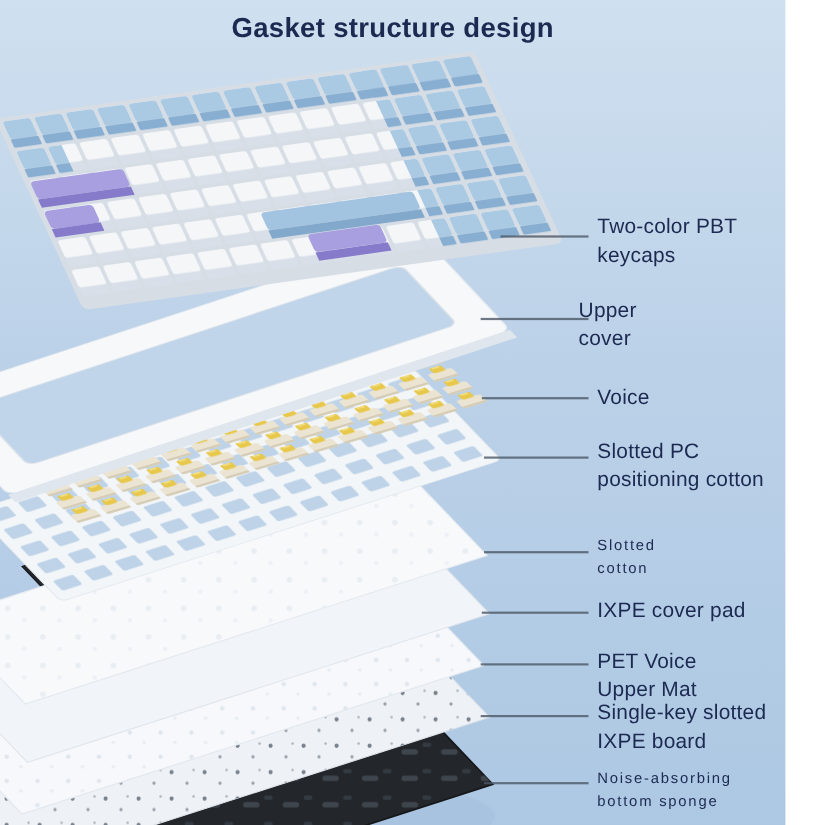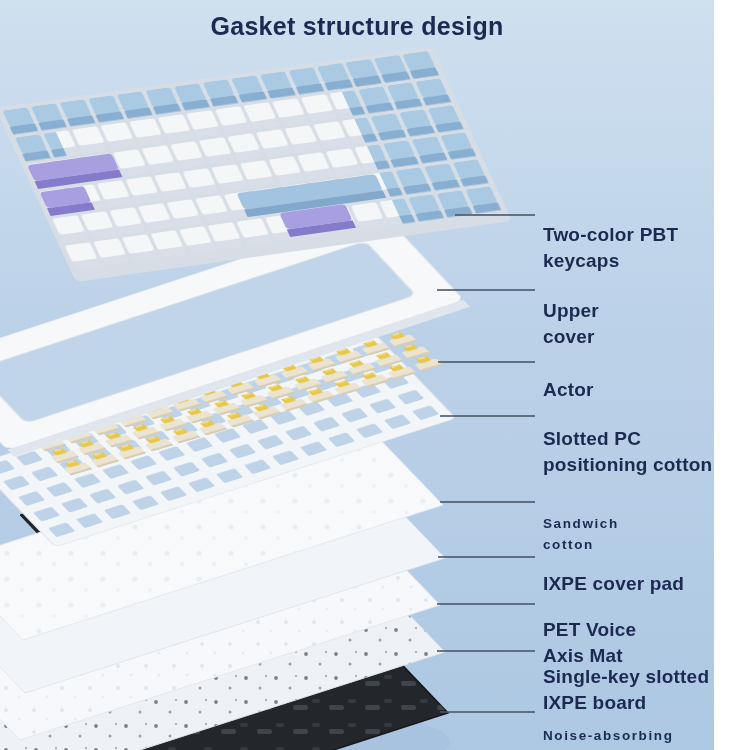--- a/index.html
+++ b/index.html
@@ -8,21 +8,21 @@
     background:linear-gradient(180deg,#cfe0ef 0%,#bbd1e8 45%,#adc8e3 100%);
     font-family:"Liberation Sans","DejaVu Sans",sans-serif;
   }
   .title{
     position:absolute;top:12px;left:0;width:100%;text-align:center;
     font-size:25px;font-weight:bold;color:#1c2950;letter-spacing:.3px;
   }
   .art{position:absolute;left:0;top:0}
   .pointer{position:absolute;height:2px;background:#4b5866;opacity:.8}
   .callout-text{
-    position:absolute;color:#1c2950;font-weight:bold;white-space:pre-line;margin-top:28px;
+    position:absolute;color:#1c2950;font-weight:normal;white-space:pre-line;
   }
   .lg{font-size:19px;line-height:26px;letter-spacing:.2px}
   .sm{font-size:13.5px;line-height:21px;letter-spacing:1.6px}
 </style>
 </head>
 <body>
 
 <div class="stage">
 
   <svg class="art" width="750" height="750" viewBox="0 0 750 750">
@@ -142,50 +142,50 @@
   <div class="title">Gasket structure design</div>
 
   <div>
     <div class="pointer" style="left:455px;top:214px;width:80px"></div>
     <div class="callout-text lg" style="left:543px;top:194px">Two-color PBT
 keycaps</div>
   </div>
 
   <div>
     <div class="pointer" style="left:437px;top:289px;width:98px"></div>
-    <div class="callout-text lg" style="left:543px;top:270px">Upper
+    <div class="callout-text lg" style="left:526px;top:270px">Upper
 cover</div>
   </div>
 
   <div>
     <div class="pointer" style="left:438px;top:361px;width:97px"></div>
-    <div class="callout-text lg" style="left:543px;top:349px">Actor</div>
+    <div class="callout-text lg" style="left:543px;top:349px">Voice</div>
   </div>
 
   <div>
     <div class="pointer" style="left:440px;top:415px;width:95px"></div>
     <div class="callout-text lg" style="left:543px;top:398px">Slotted PC
 positioning cotton</div>
   </div>
 
   <div>
     <div class="pointer" style="left:440px;top:501px;width:95px"></div>
-    <div class="callout-text sm" style="left:543px;top:485px">Sandwich
+    <div class="callout-text sm" style="left:543px;top:485px">Slotted
 cotton</div>
   </div>
 
   <div>
     <div class="pointer" style="left:438px;top:556px;width:97px"></div>
     <div class="callout-text lg" style="left:543px;top:543px">IXPE cover pad</div>
   </div>
 
   <div>
     <div class="pointer" style="left:437px;top:603px;width:98px"></div>
     <div class="callout-text lg" style="left:543px;top:589px">PET Voice
-Axis Mat</div>
+Upper Mat</div>
   </div>
 
   <div>
     <div class="pointer" style="left:437px;top:650px;width:98px"></div>
     <div class="callout-text lg" style="left:543px;top:636px">Single-key slotted
 IXPE board</div>
   </div>
 
   <div>
     <div class="pointer" style="left:440px;top:711px;width:95px"></div>

